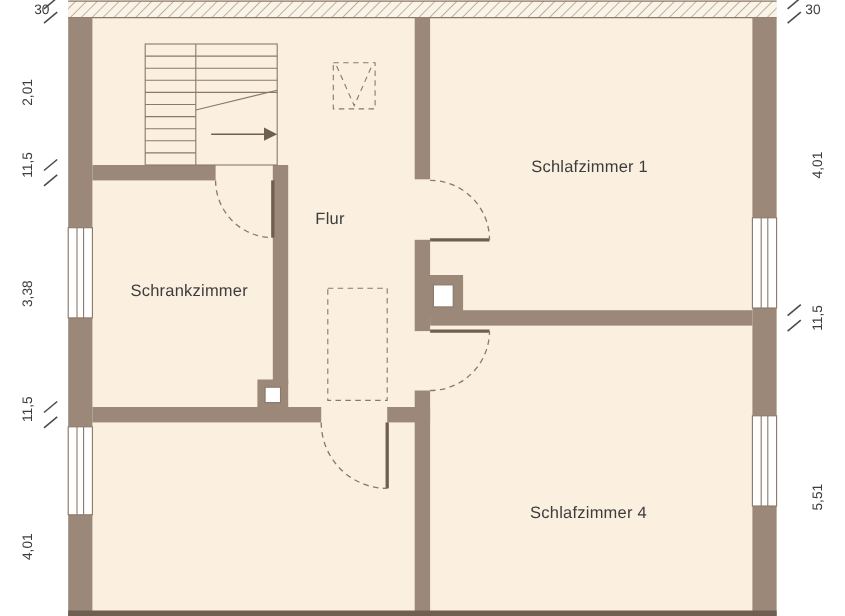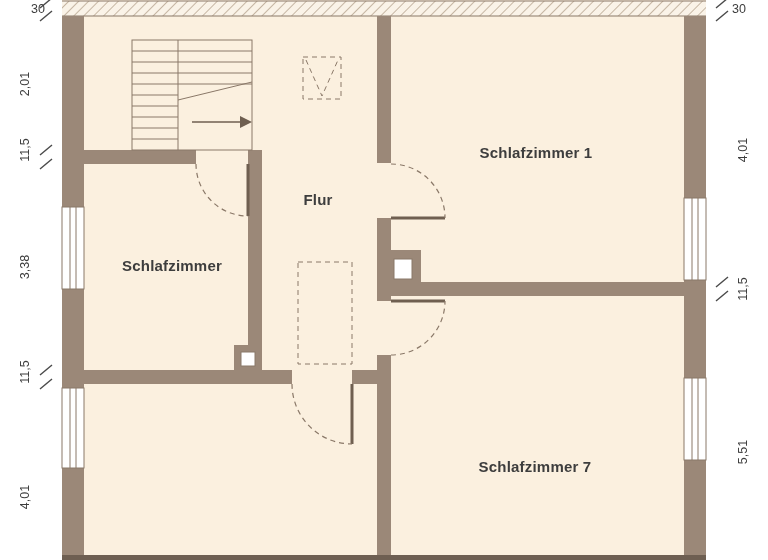--- a/index.html
+++ b/index.html
@@ -16,21 +16,21 @@
   .win-line{stroke:var(--line,#8a7868);stroke-width:1;}
   .arc{fill:none;stroke:var(--line,#8a7868);stroke-width:1.2;stroke-dasharray:5 4;}
   .leaf{stroke:var(--leaf,#6f5f50);stroke-width:3;}
   .stair{stroke:var(--line,#8a7868);stroke-width:1;fill:none;}
   .dash{fill:none;stroke:var(--line,#8a7868);stroke-width:1;stroke-dasharray:5 4;}
   .tick{stroke:#4a4a4a;stroke-width:1.4;}
   .arrow-line{stroke:var(--leaf,#6f5f50);stroke-width:1.4;fill:none;}
   .arrow-head{fill:var(--leaf,#6f5f50);}
   .cut-band{fill:#6e5f52;}
   .label{position:absolute;transform:translate(-50%,-50%);white-space:nowrap;color:var(--text,#3d3d3d);}
-  .room{font-size:15px;font-weight:700;letter-spacing:.2px;}
+  .room{font-size:15px;font-weight:400;letter-spacing:.2px;}
   .dim{font-size:12.5px;font-weight:500;color:#3d3d3d;}
   .rot{transform:translate(-50%,-50%) rotate(-90deg);}
 </style>
 </head>
 <body>
 
 <div class="stage">
 
   <svg width="768" height="560" viewBox="0 0 768 560">
     <defs>
@@ -156,24 +156,24 @@
     <g>
       <line class="tick" x1="716" y1="8" x2="728" y2="-2"></line>
       <line class="tick" x1="716" y1="21" x2="728" y2="11"></line>
       <line class="tick" x1="716" y1="287" x2="728" y2="277"></line>
       <line class="tick" x1="716" y1="301" x2="728" y2="291"></line>
     </g>
 
     <rect class="cut-band" x="62" y="555" width="644" height="5"></rect>
   </svg>
 
-  <div class="label room" style="left:318px;top:199px">Flur</div>
+  <div class="label room" style="left:300px;top:199px">Flur</div>
   <div class="label room" style="left:536px;top:152px">Schlafzimmer 1</div>
-  <div class="label room" style="left:172px;top:265px">Schlafzimmer</div>
-  <div class="label room" style="left:535px;top:466px">Schlafzimmer 7</div>
+  <div class="label room" style="left:172px;top:265px">Schrankzimmer</div>
+  <div class="label room" style="left:535px;top:466px">Schlafzimmer 4</div>
 
   <div class="label dim" style="left:38px;top:9px">30</div>
   <div class="label dim rot" style="left:25px;top:84px">2,01</div>
   <div class="label dim rot" style="left:25px;top:150px">11,5</div>
   <div class="label dim rot" style="left:25px;top:267px">3,38</div>
   <div class="label dim rot" style="left:25px;top:372px">11,5</div>
   <div class="label dim rot" style="left:25px;top:497px">4,01</div>
 
   <div class="label dim" style="left:739px;top:9px">30</div>
   <div class="label dim rot" style="left:743px;top:150px">4,01</div>

